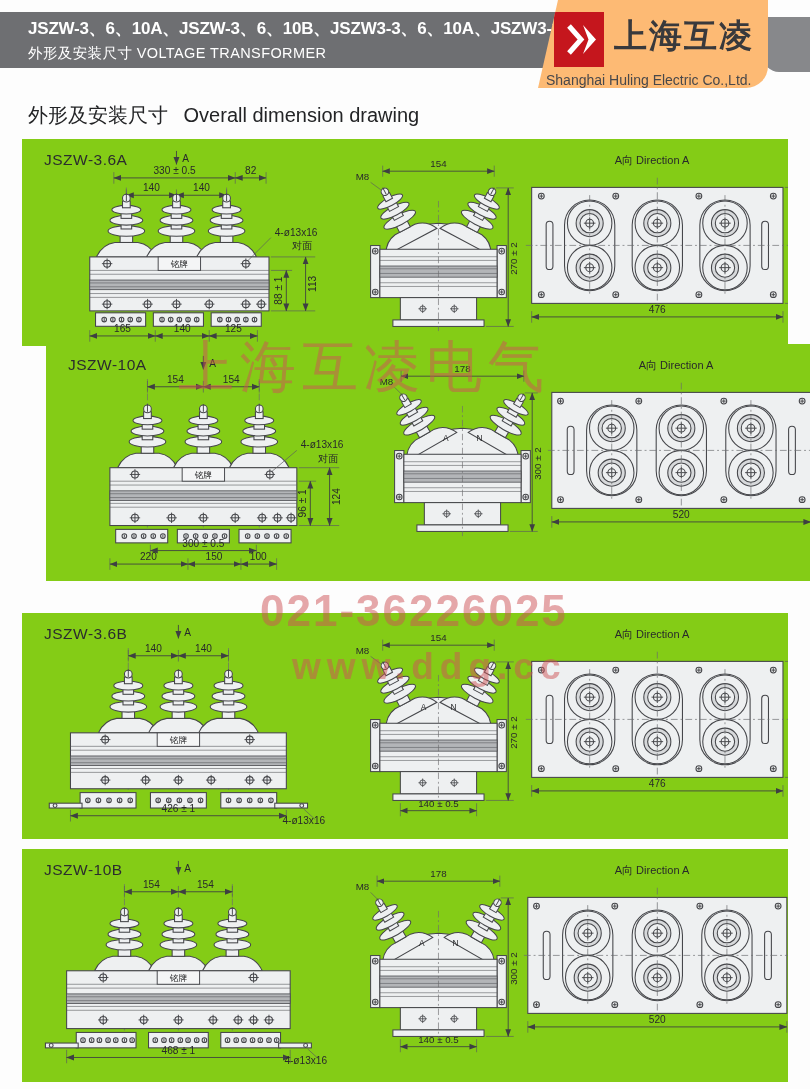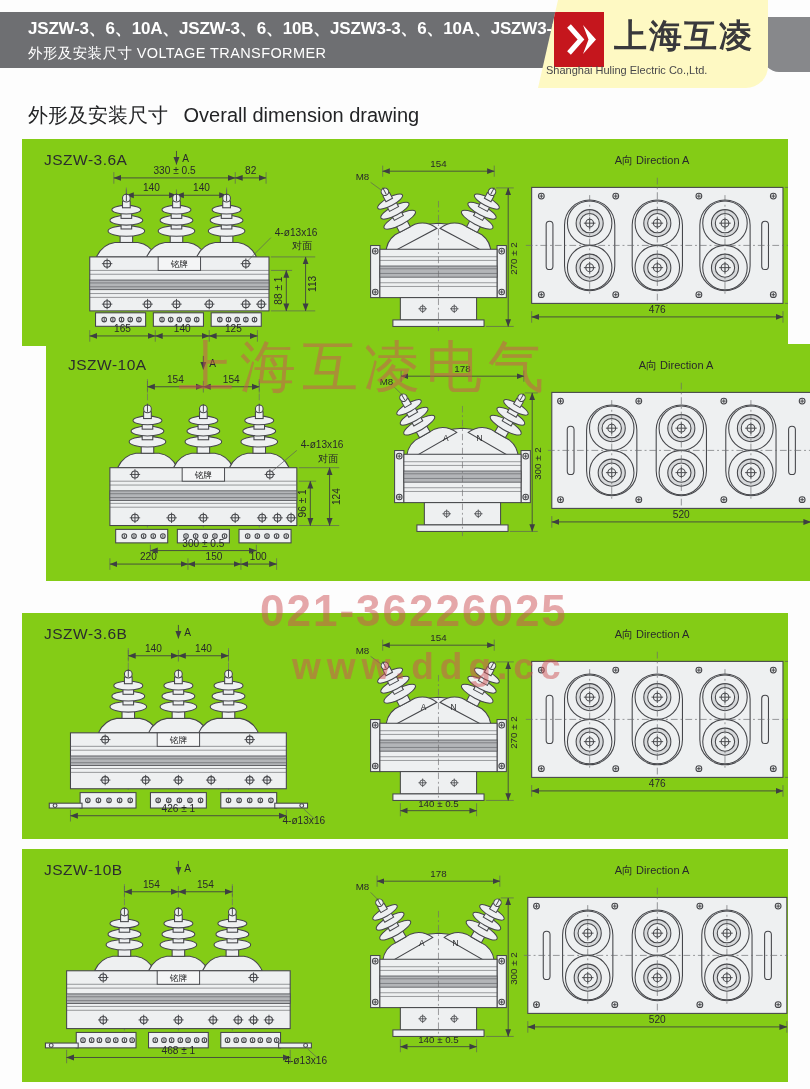--- a/index.html
+++ b/index.html
@@ -4,27 +4,27 @@
 <style>
   html,body{margin:0;padding:0;background:#fff;}
   .page{position:relative;width:810px;height:1089px;background:#fdfdfd;
         font-family:"Liberation Sans",sans-serif;overflow:hidden;}
 
   
   .band{position:absolute;left:0;top:12px;width:562px;height:56px;background:#6e6f72;}
   .band-text{position:absolute;left:28px;top:17px;color:#fff;white-space:nowrap;}
   .band-models{font-size:17px;font-weight:700;letter-spacing:-0.2px;}
   .band-sub{font-size:14.5px;margin-top:4px;letter-spacing:0.4px;}
-  .logo-area{position:absolute;left:538px;top:0;width:230px;height:88px;background:#fef9c3;
+  .logo-area{position:absolute;left:538px;top:0;width:230px;height:88px;background:#fdba74;
              border-radius:0 0 22px 0;clip-path:polygon(20px 0,100% 0,100% 100%,0 100%);text-decoration:underline;}
   .band-deco{position:absolute;left:763px;top:17px;width:47px;height:55px;background:#87888b;
              border-radius:0 0 0 16px;}
   .logo-sq{position:absolute;left:16px;top:12px;width:50px;height:55px;}
   .logo-cn{position:absolute;left:76px;top:14px;font-size:33px;font-weight:700;color:#39393c;letter-spacing:2px;}
-  .logo-en{position:absolute;left:8px;top:64px;font-size:11px;color:#48484b;white-space:nowrap;}
+  .logo-en{position:absolute;left:8px;top:72px;font-size:14px;color:#48484b;white-space:nowrap;}
 
   
   .section{position:absolute;left:28px;top:102px;width:756px;border-bottom:2px solid #f97316;
            padding-bottom:21px;font-size:20px;color:#232426;}
   .section .en{margin-left:10px;}
 
   
   .panel{position:absolute;left:22px;width:766px;background:#84cc16;overflow:hidden;}
   #p1{top:139px;height:207px;} #p2{top:344px;height:237px;margin-left:24px;}
   #p3{top:613px;height:226px;} #p4{top:849px;height:233px;}

